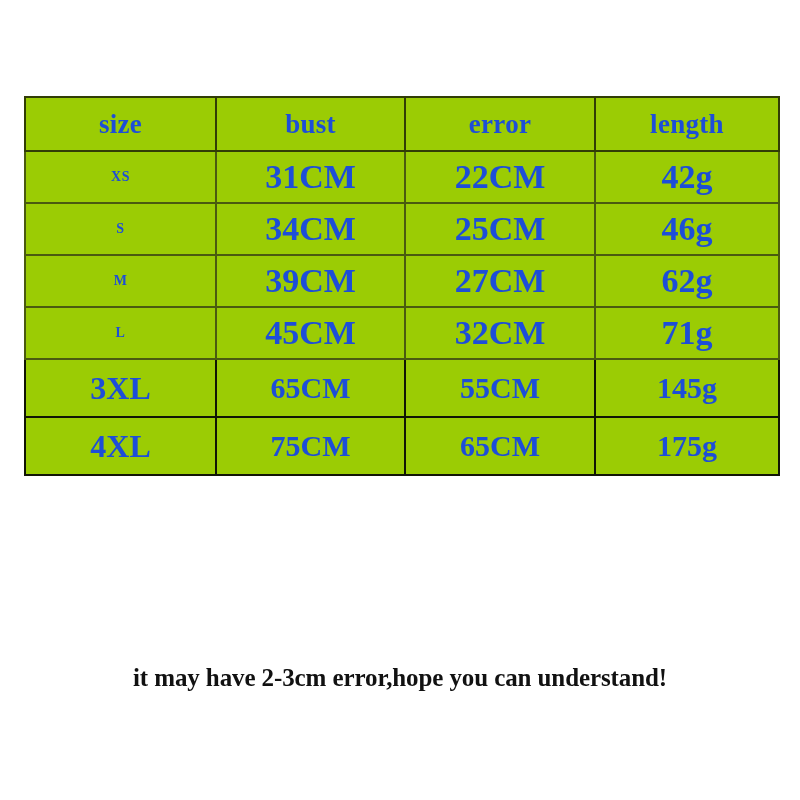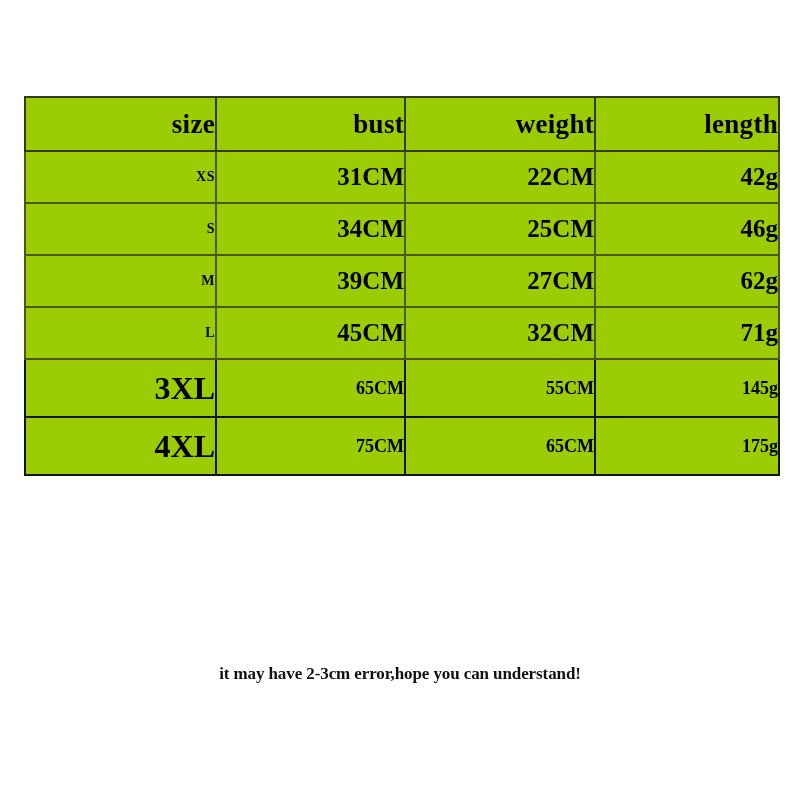--- a/index.html
+++ b/index.html
@@ -30,69 +30,69 @@
   }
 
   table.size-table col.c-size   { width: 191px; }
   table.size-table col.c-bust   { width: 189px; }
   table.size-table col.c-length { width: 190px; }
   table.size-table col.c-weight { width: 184px; }
 
   table.size-table td,
   table.size-table th {
     background: #9BCC04;
-    color: #000000;
-    text-align: right;
+    color: #1d4ed8;
+    text-align: center;
     vertical-align: middle;
     font-weight: bold;
     border: 2px solid #3c4a08;
     padding: 0;
     overflow: hidden;
     white-space: nowrap;
   }
 
   
   tr.row-header th {
     height: 52px;
     font-size: 27px;
     letter-spacing: 0.3px;
     border-color: #313d06;
   }
 
   
   tr.row-sm td {
     height: 50px;
-    font-size: 25px;
+    font-size: 34px;
     border-color: #4a5a10;
     border-width: 2px;
   }
   
   tr.row-sm td.cell-size {
     font-size: 14px;
     letter-spacing: 0.5px;
   }
 
   
   tr.row-lg td {
     height: 56px;
-    font-size: 18px;
+    font-size: 30px;
     border-color: #111505;
     border-width: 2px;
   }
   tr.row-lg td.cell-size {
     font-size: 32px;
   }
 
   #footer-note {
     position: absolute;
     left: 0;
     top: 664px;
     width: 800px;
     text-align: center;
-    font-size: 17px;
+    font-size: 25px;
     font-weight: bold;
     color: #111111;
     font-family: "Liberation Serif", "DejaVu Serif", serif;
     letter-spacing: -0.1px;
   }
 </style>
 </head>
 <body>
 
 <div id="chart-wrap">
@@ -100,21 +100,21 @@
     <colgroup>
       <col class="c-size">
       <col class="c-bust">
       <col class="c-length">
       <col class="c-weight">
     </colgroup>
     <thead>
       <tr class="row-header">
         <th>size</th>
         <th>bust</th>
-        <th>weight</th>
+        <th>error</th>
         <th>length</th>
       </tr>
     </thead>
     <tbody>
       <tr class="row-sm">
         <td class="cell-size">XS</td>
         <td class="cell-bust">31CM</td>
         <td class="cell-length">22CM</td>
         <td class="cell-weight">42g</td>
       </tr>

